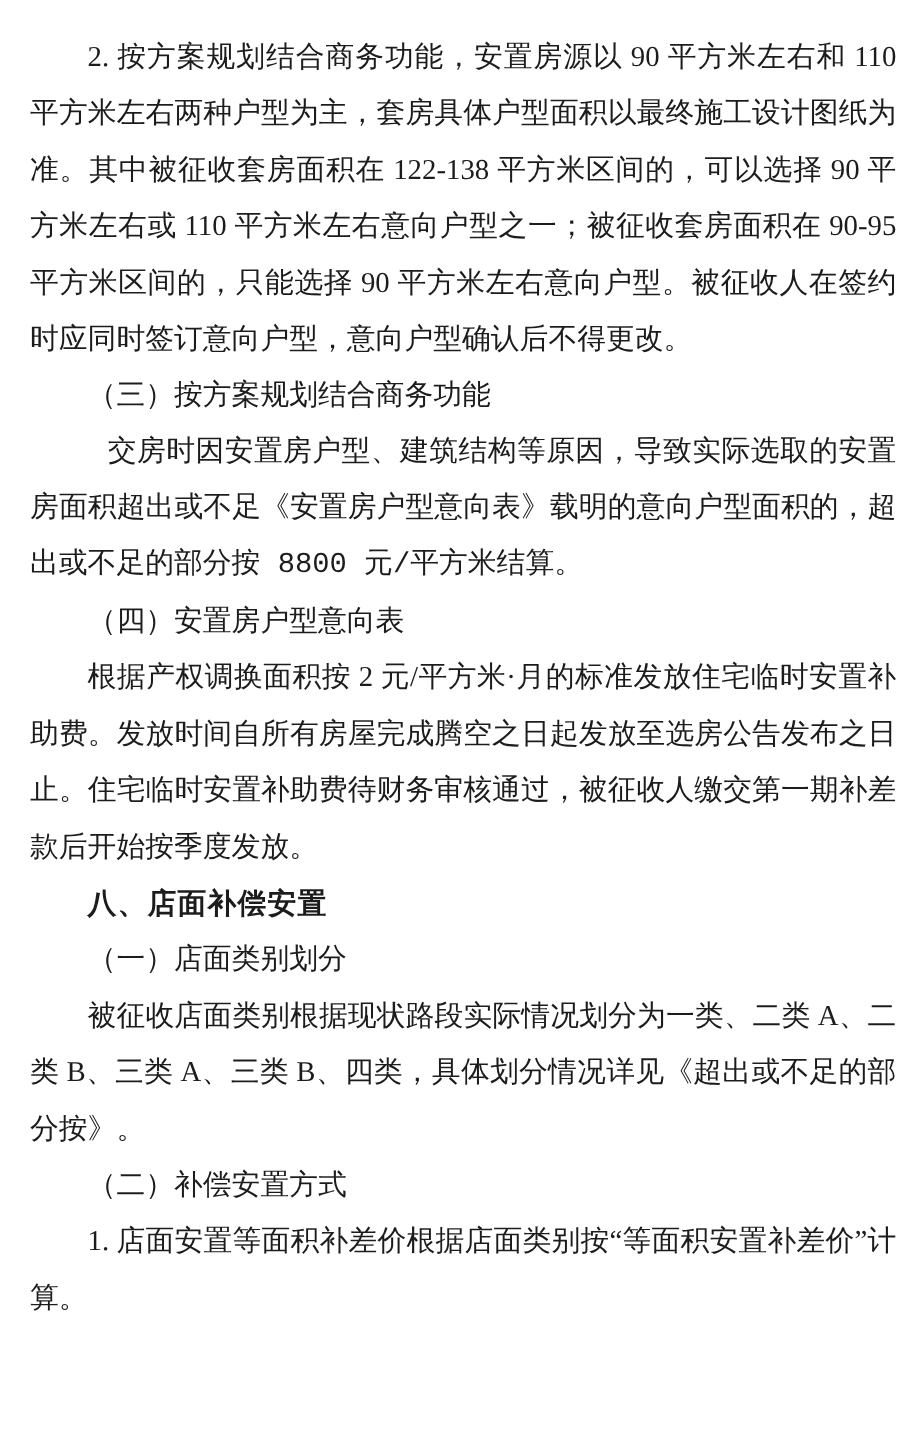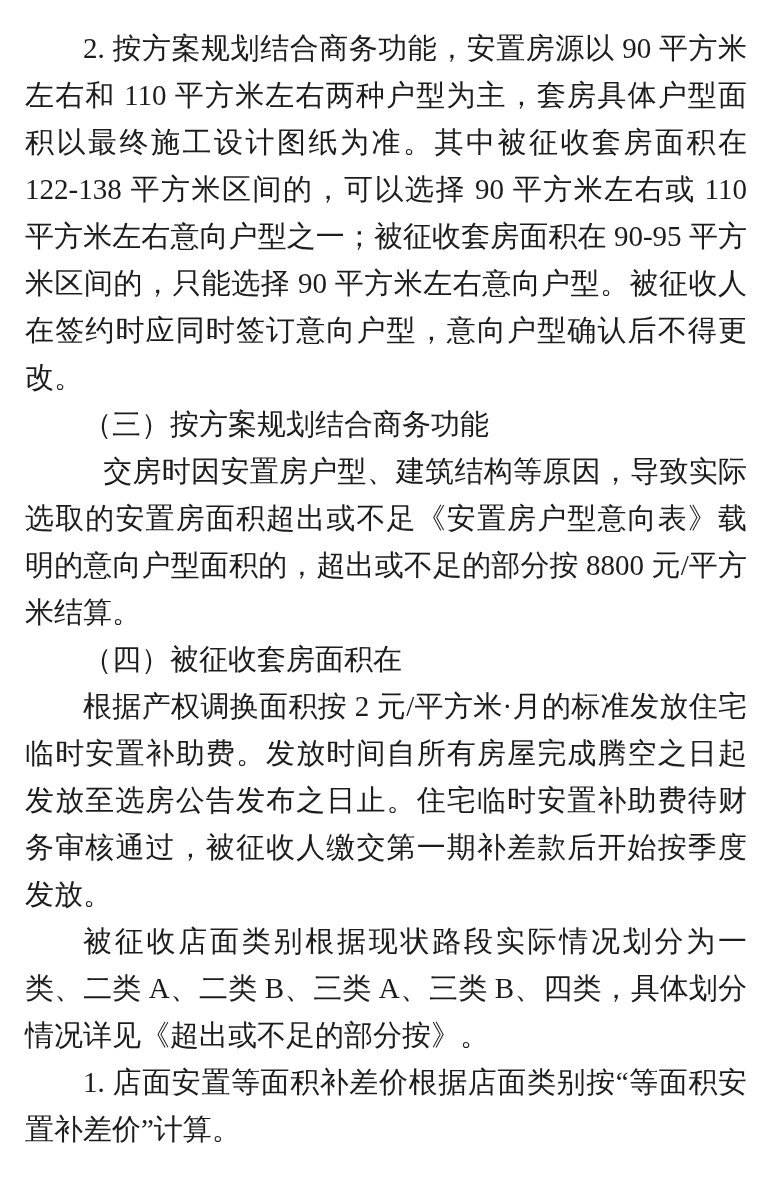--- a/index.html
+++ b/index.html
@@ -10,44 +10,48 @@
   .page {
     position: relative;
     box-sizing: border-box;
     width: 767px;
     height: 1203px;
     margin: 0;
     background: #ffffff;
     overflow: hidden;
     padding: 25px 20px 0 25px;
     font-family: "Liberation Serif", "DejaVu Serif", serif;
-    font-size: 29px;
+    font-size: 24px;
     line-height: 47px;
     color: #1c1c1c;
     text-align: justify;
   }
   .page p {
     margin: 0;
     padding: 0;
     text-indent: 2em;
   }
   .page p.body-deep {
     text-indent: 2.7em;
+    font-family: Liberation Mono, monospace;
   }
   .page p.major-heading {
     font-family: "Liberation Sans", "DejaVu Sans", sans-serif;
     font-weight: 700;
     letter-spacing: 1px;
   }
 </style>
 </head>
 <body>
 
 <div class="page">
   <p class="body">2. 按方案规划结合商务功能，安置房源以 90 平方米左右和 110 平方米左右两种户型为主，套房具体户型面积以最终施工设计图纸为准。其中被征收套房面积在 122-138 平方米区间的，可以选择 90 平方米左右或 110 平方米左右意向户型之一；被征收套房面积在 90-95 平方米区间的，只能选择 90 平方米左右意向户型。被征收人在签约时应同时签订意向户型，意向户型确认后不得更改。</p>
   <p class="sub-heading">（三）按方案规划结合商务功能</p>
   <p class="body-deep">交房时因安置房户型、建筑结构等原因，导致实际选取的安置房面积超出或不足《安置房户型意向表》载明的意向户型面积的，超出或不足的部分按 8800 元/平方米结算。</p>
-  <p class="sub-heading">（四）被征收套房面积在</p>
+  <p class="sub-heading">（四）安置房户型意向表</p>
   <p class="body">根据产权调换面积按 2 元/平方米·月的标准发放住宅临时安置补助费。发放时间自所有房屋完成腾空之日起发放至选房公告发布之日止。住宅临时安置补助费待财务审核通过，被征收人缴交第一期补差款后开始按季度发放。</p>
+  <p class="major-heading">八、店面补偿安置</p>
+  <p class="sub-heading">（一）店面类别划分</p>
   <p class="body">被征收店面类别根据现状路段实际情况划分为一类、二类 A、二类 B、三类 A、三类 B、四类，具体划分情况详见《超出或不足的部分按》。</p>
+  <p class="sub-heading">（二）补偿安置方式</p>
   <p class="body">1. 店面安置等面积补差价根据店面类别按“等面积安置补差价”计算。</p>
 
 </div>
 
 </body></html>

